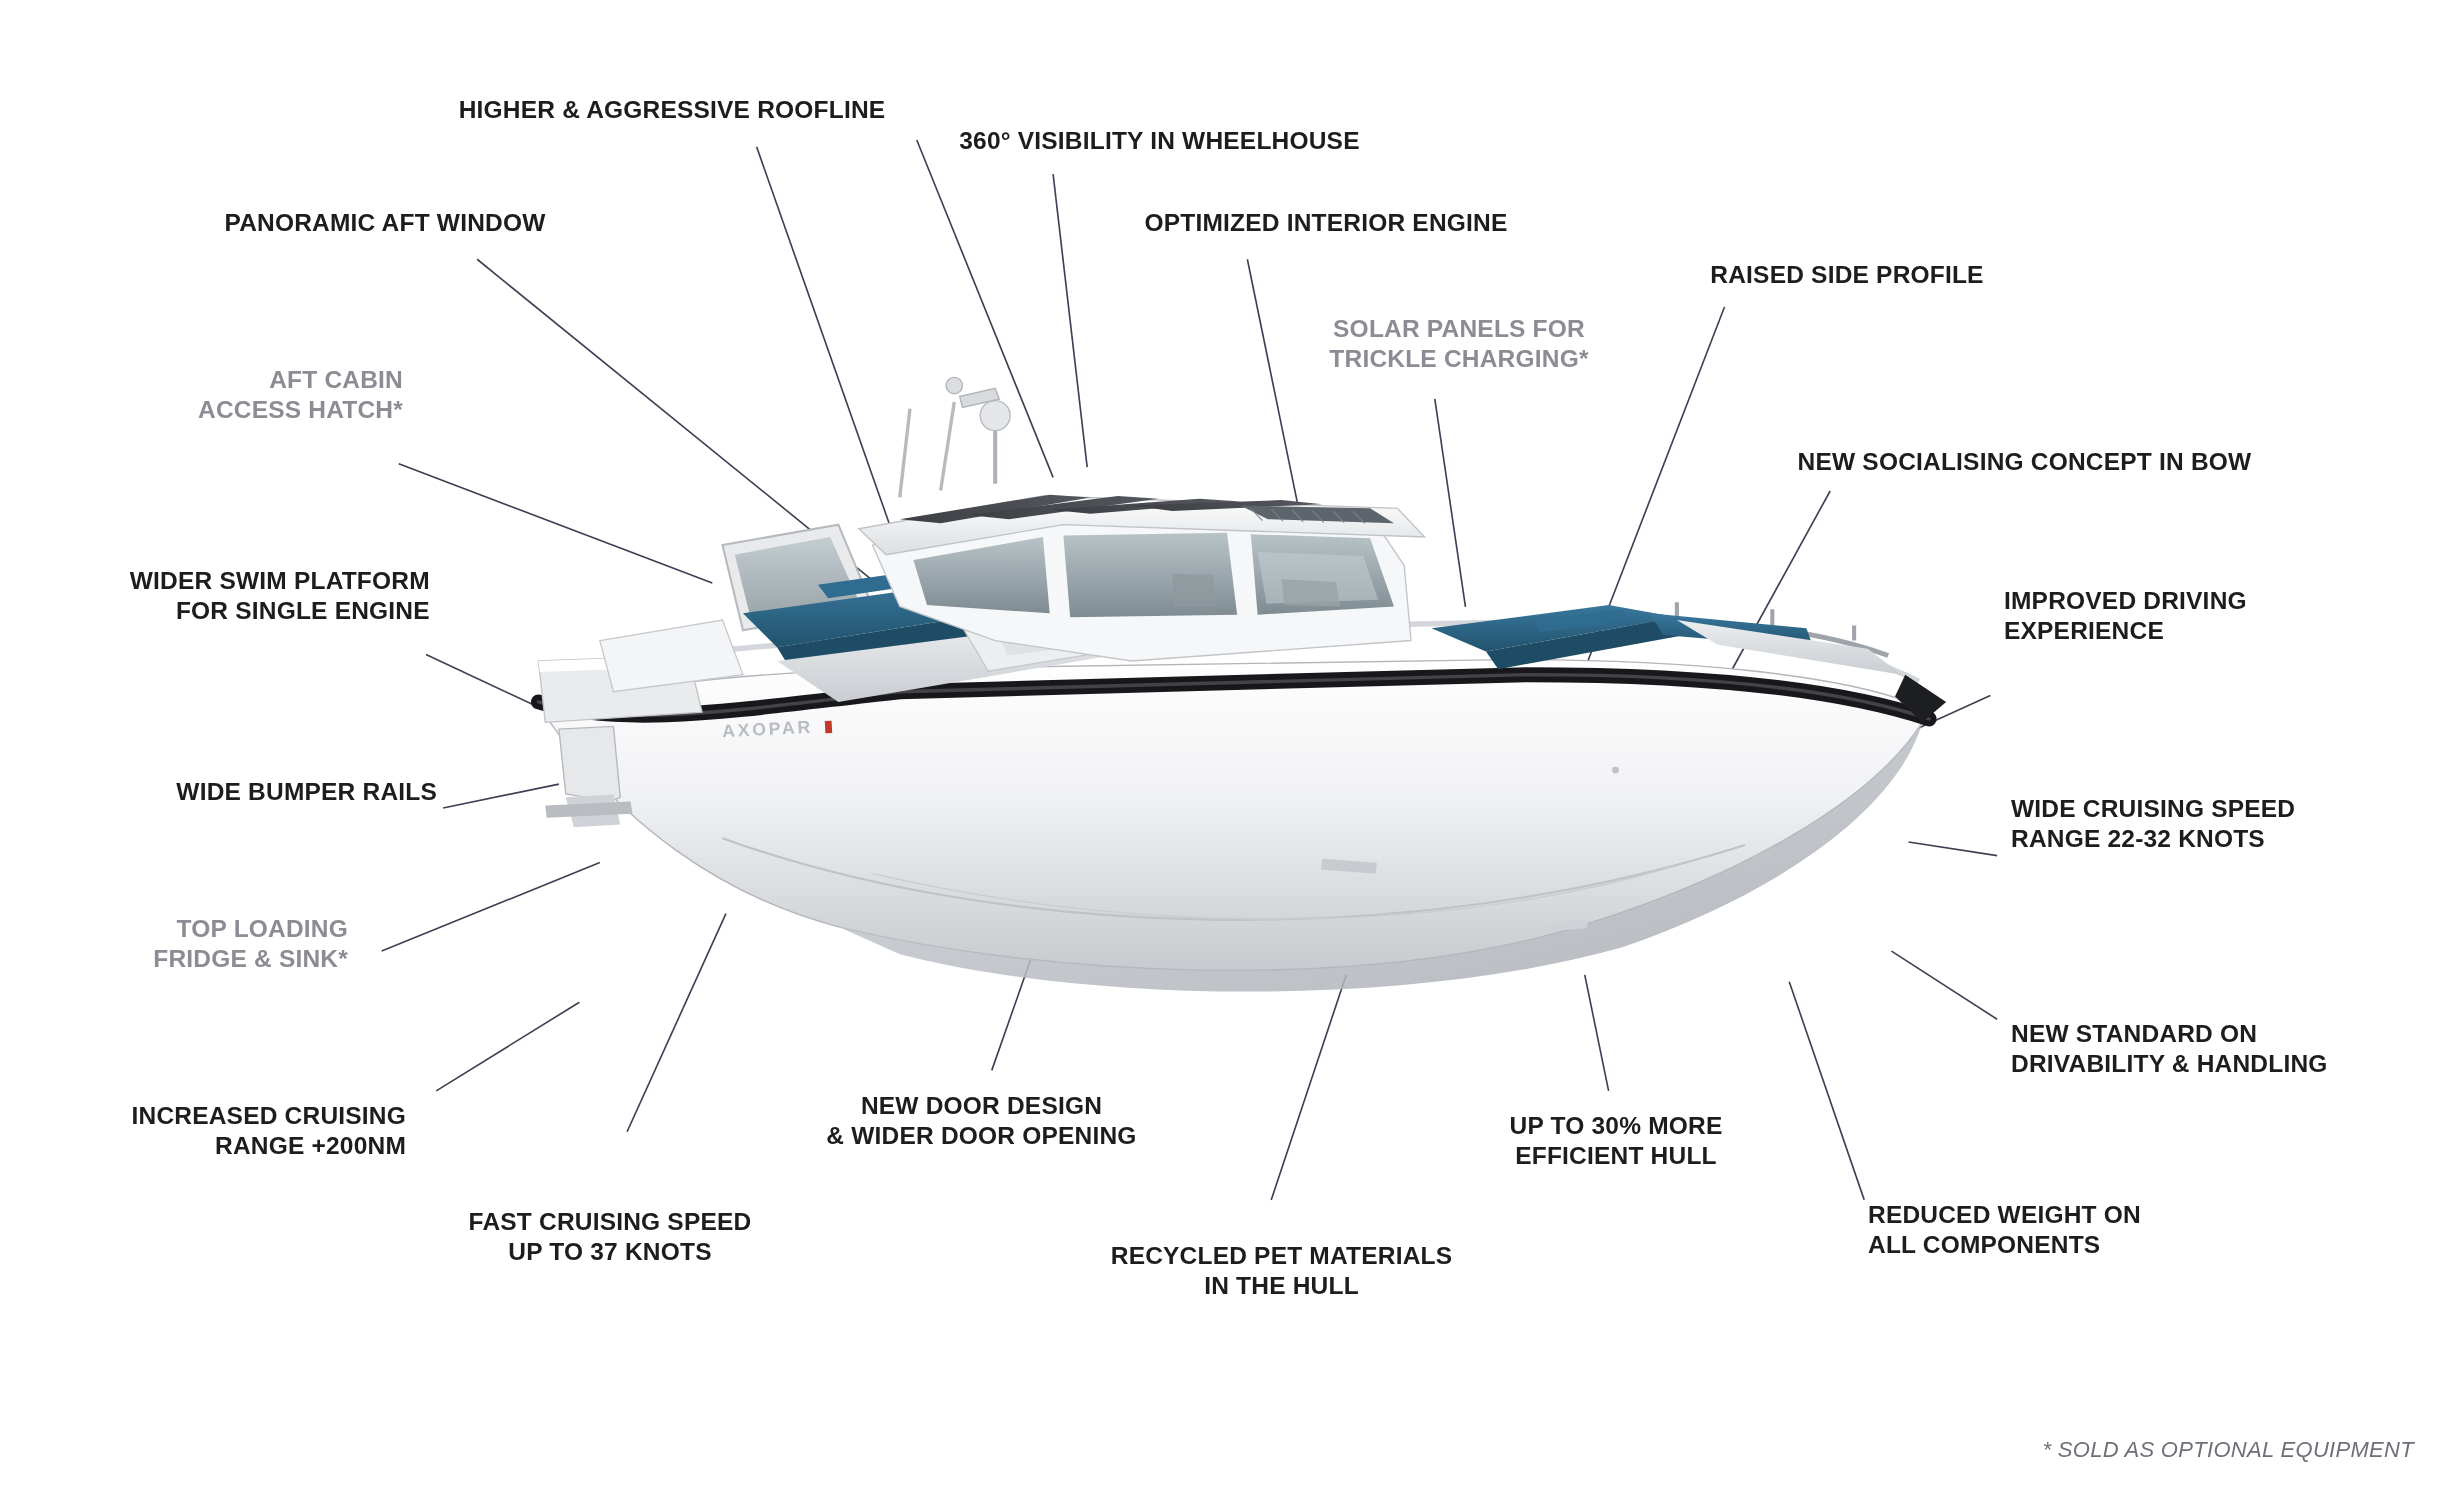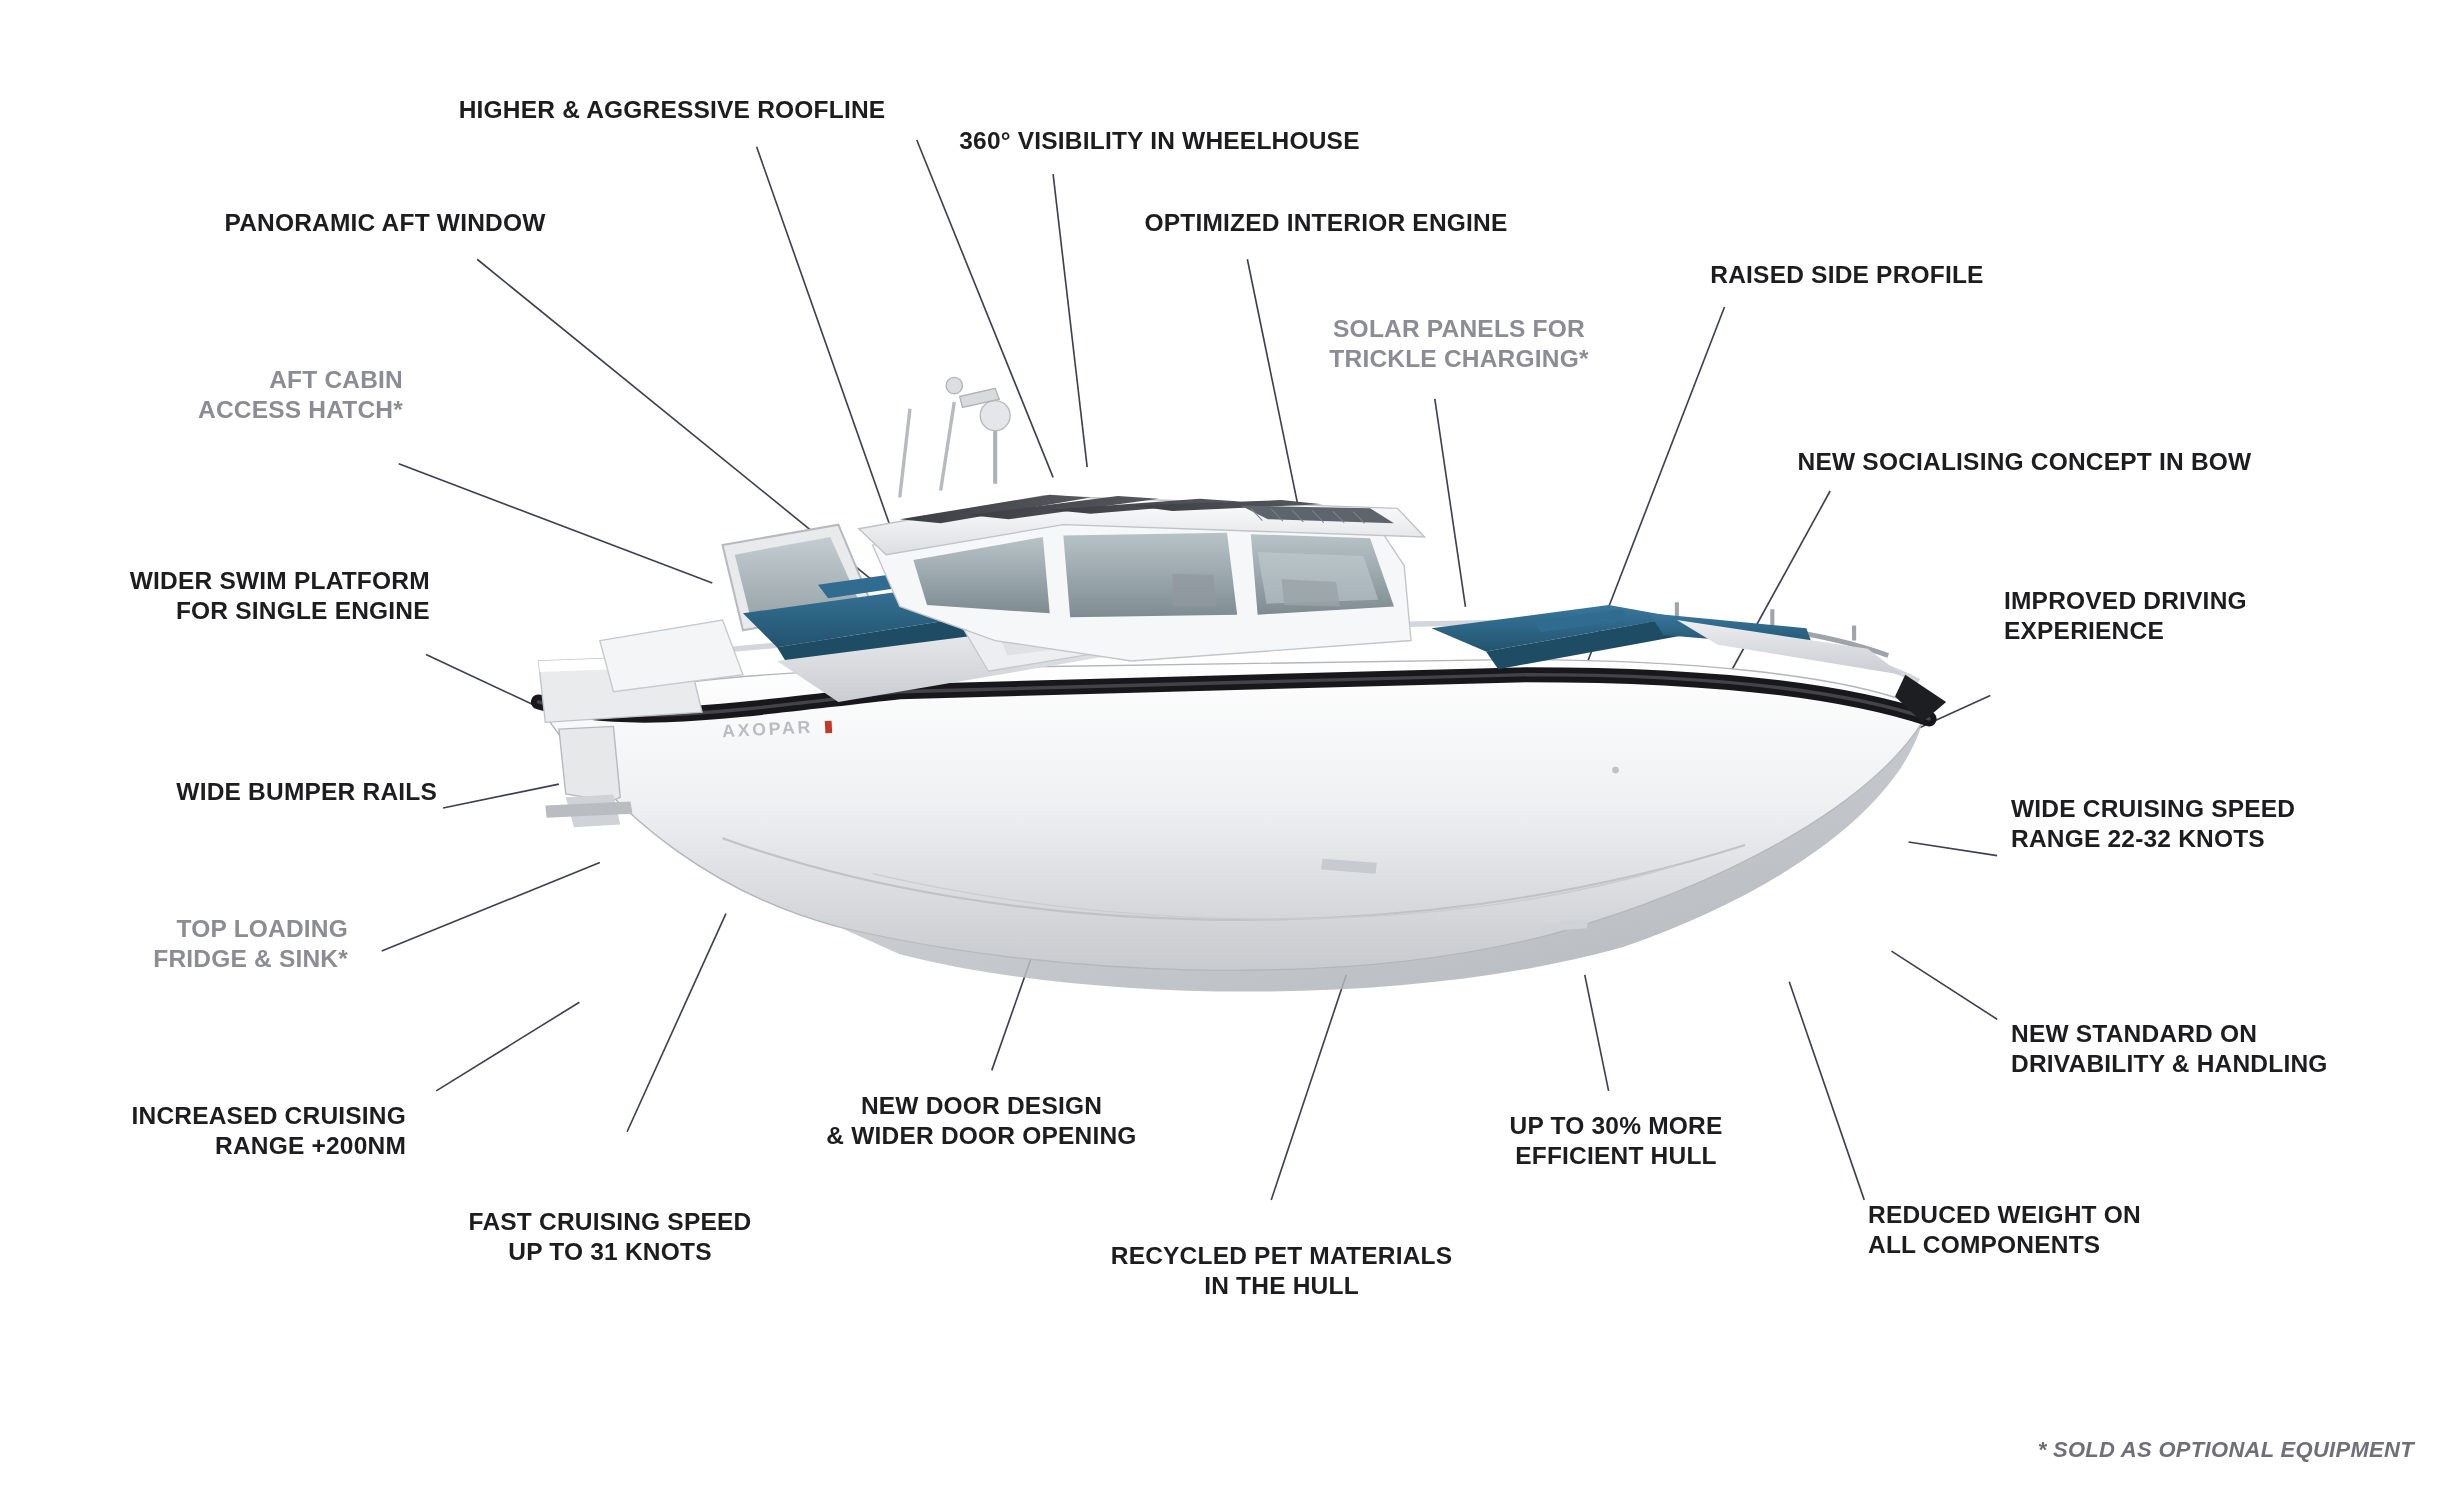--- a/index.html
+++ b/index.html
@@ -32,21 +32,21 @@
   .label.ta-right { text-align: right; }
   .label.ta-left { text-align: left; }
   .label.ta-center { text-align: center; }
 
   .footnote {
     position: absolute;
     right: 48px;
     bottom: 35px;
     font-family: "Liberation Sans", sans-serif;
     font-style: italic;
-    font-weight: bold;
+    font-weight: normal;
     font-size: 22px;
     color: #6f6f78;
     letter-spacing: 0.3px;
   }
 
   
   #leaders {
     position: absolute;
     left: 0; top: 0;
     width: 2462px;
@@ -268,21 +268,21 @@
   <div class="label gray ta-right" style="left:41px; top:914px; width:307px;">TOP LOADING
 FRIDGE &amp; SINK*</div>
 
   <div class="label ta-left" style="left:2011px; top:1019px; width:416px;">NEW STANDARD ON
 DRIVABILITY &amp; HANDLING</div>
 
   <div class="label ta-right" style="left:17px; top:1101px; width:389px;">INCREASED CRUISING
 RANGE +200NM</div>
 
   <div class="label ta-center" style="left:436px; top:1207px; width:348px;">FAST CRUISING SPEED
-UP TO 31 KNOTS</div>
+UP TO 37 KNOTS</div>
 
   <div class="label ta-center" style="left:777px; top:1091px; width:409px;">NEW DOOR DESIGN
 &amp; WIDER DOOR OPENING</div>
 
   <div class="label ta-center" style="left:1070px; top:1241px; width:423px;">RECYCLED PET MATERIALS
 IN THE HULL</div>
 
   <div class="label ta-center" style="left:1459px; top:1111px; width:314px;">UP TO 30% MORE
 EFFICIENT HULL</div>
 

